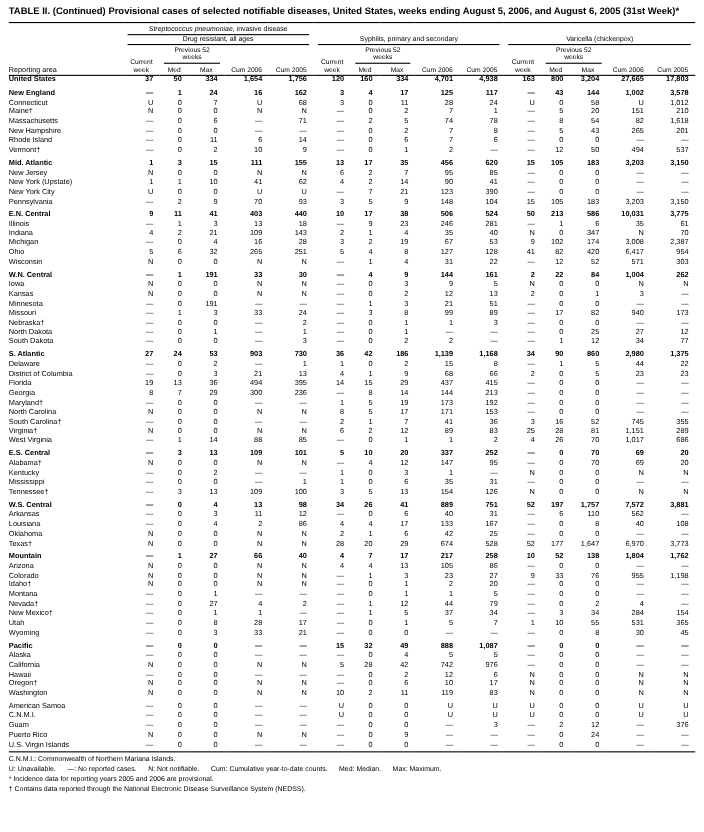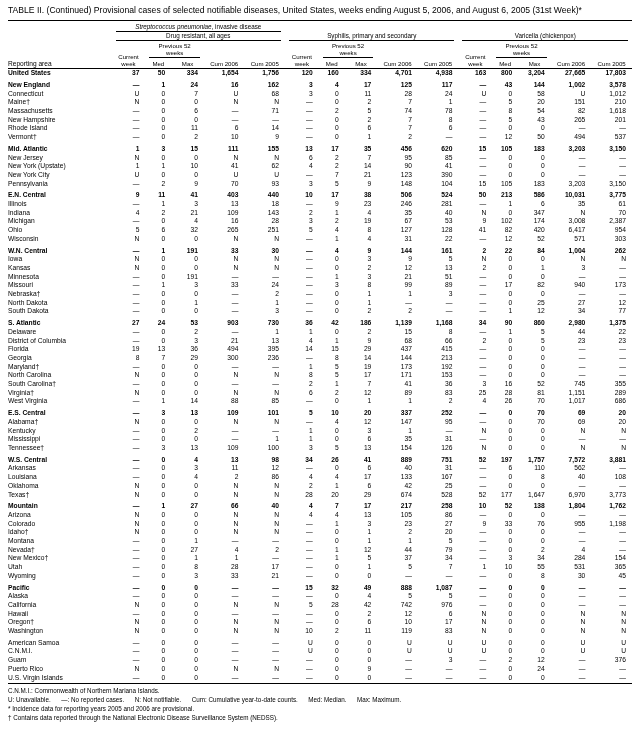--- a/index.html
+++ b/index.html
@@ -1,19 +1,19 @@
 <!DOCTYPE html>
 <html><head>
 <meta charset="utf-8">
 <style>
   * { box-sizing: border-box; }
   html,body { margin:0; padding:0; background:#fff; }
   body { width:640px; font-family:"Liberation Sans", sans-serif; color:#000; }
   .page { padding:5px 8px 4px 8px; }
-  .title { font-size:8.6px; font-weight:normal; line-height:1.3; margin-bottom:4px; }
+  .title { font-size:8.6px; font-weight:bold; line-height:1.3; margin-bottom:4px; }
   table { width:100%; border-collapse:collapse; table-layout:fixed; }
   thead th { font-weight:normal; font-size:6.3px; vertical-align:bottom; padding:0; }
   thead tr:first-child th { border-top:1.4px solid #000; padding-top:2px; }
   .group-th { text-align:center; }
   .vbottom { vertical-align:bottom; }
   .rule { border-bottom:1px solid #000; padding-bottom:1px; margin:0 4px; }
   .area-head { text-align:left; font-size:6.6px; padding-bottom:1px; }
   .hdr-bottom { border-bottom:1px solid #000; }
   .small { text-align:center; font-size:6.1px; line-height:1.15; padding:1px 0 1px 0; }
   tbody td { font-size:6.7px; line-height:1.3; padding:0; }

